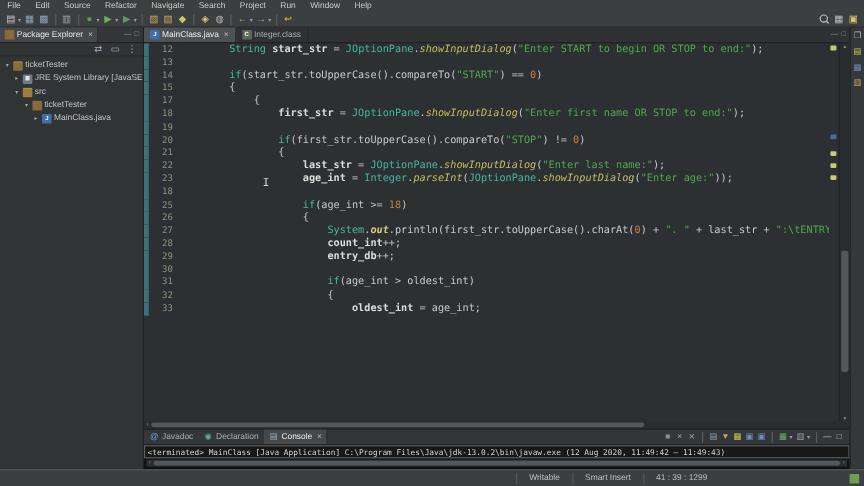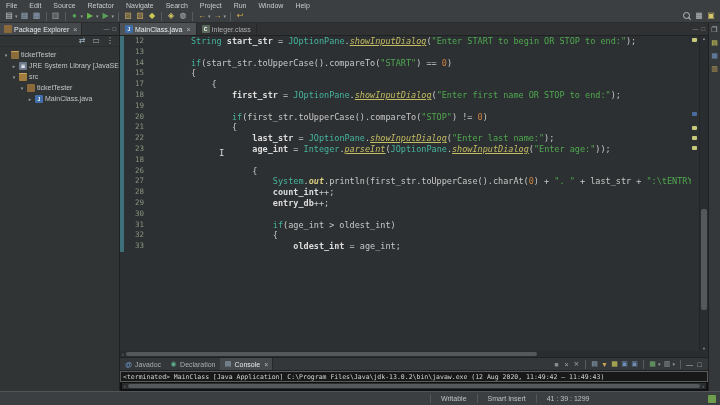--- a/index.html
+++ b/index.html
@@ -64,21 +64,21 @@
           color:#a9aeb1; border-right:1px solid #26282a; }
   .etab.active { background:#4e5254; color:#eceeee; }
   .code-wrap { flex:1 1 auto; display:flex; min-height:0; }
   .code { flex:1 1 auto; overflow:hidden; font-family:"DejaVu Sans Mono", monospace;
           font-size:8.5px; line-height:10.8px; }
   .cl { height:10.8px; display:flex; white-space:pre; }
   .ln { width:30px; flex:0 0 auto; text-align:right; padding-right:6px; color:#87947f;
         font-size:7.5px; border-left:4px solid #3d7078; background:#2d3032; }
   .ct { flex:1; }
   .sg-d { color:#c8c8c8; } .sg-k { color:#45b5a0; } .sg-s { color:#4fa84f; }
-  .sg-m { color:#c5bd62; font-style:italic;text-decoration:underline; } .sg-f { color:#d5cc80; font-style:italic; font-weight:bold; }
+  .sg-m { color:#c5bd62; font-style:italic; } .sg-f { color:#d5cc80; font-style:italic; font-weight:bold; }
   .sg-n { color:#c8803f; } .sg-b { color:#dcdcdc; font-weight:bold; }
 
   .vscroll { width:9px; flex:0 0 auto; background:#2a2d2f; border-left:1px solid #222425;
              position:relative; font-size:4px; color:#8a9092; text-align:center; }
   .vthumb { position:absolute; left:1px; right:1px; top:55%; height:32%; background:#54585a; border-radius:2px; }
   .varr-up { position:absolute; top:0; left:0; right:0; }
   .varr-dn { position:absolute; bottom:0; left:0; right:0; }
   .ruler { width:8px; flex:0 0 auto; background:#2d3032; position:relative; }
   .mk { position:absolute; left:1px; width:5px; height:4px; border-radius:1px; }
 
@@ -250,20 +250,21 @@
               <div class="cl"><span class="ln">14</span><span class="ct"><span class="sg-d">        </span><span class="sg-k">if</span><span class="sg-d">(start_str.toUpperCase().compareTo(</span><span class="sg-s">"START"</span><span class="sg-d">) == </span><span class="sg-n">0</span><span class="sg-d">)</span></span></div>
               <div class="cl"><span class="ln">15</span><span class="ct"><span class="sg-d">        {</span></span></div>
               <div class="cl"><span class="ln">17</span><span class="ct"><span class="sg-d">            {</span></span></div>
               <div class="cl"><span class="ln">18</span><span class="ct"><span class="sg-d">                </span><span class="sg-b">first_str</span><span class="sg-d"> = </span><span class="sg-k">JOptionPane</span><span class="sg-d">.</span><span class="sg-m">showInputDialog</span><span class="sg-d">(</span><span class="sg-s">"Enter first name OR STOP to end:"</span><span class="sg-d">);</span></span></div>
               <div class="cl"><span class="ln">19</span><span class="ct"></span></div>
               <div class="cl"><span class="ln">20</span><span class="ct"><span class="sg-d">                </span><span class="sg-k">if</span><span class="sg-d">(first_str.toUpperCase().compareTo(</span><span class="sg-s">"STOP"</span><span class="sg-d">) != </span><span class="sg-n">0</span><span class="sg-d">)</span></span></div>
               <div class="cl"><span class="ln">21</span><span class="ct"><span class="sg-d">                {</span></span></div>
               <div class="cl"><span class="ln">22</span><span class="ct"><span class="sg-d">                    </span><span class="sg-b">last_str</span><span class="sg-d"> = </span><span class="sg-k">JOptionPane</span><span class="sg-d">.</span><span class="sg-m">showInputDialog</span><span class="sg-d">(</span><span class="sg-s">"Enter last name:"</span><span class="sg-d">);</span></span></div>
               <div class="cl"><span class="ln">23</span><span class="ct"><span class="sg-d">                    </span><span class="sg-b">age_int</span><span class="sg-d"> = </span><span class="sg-k">Integer</span><span class="sg-d">.</span><span class="sg-m">parseInt</span><span class="sg-d">(</span><span class="sg-k">JOptionPane</span><span class="sg-d">.</span><span class="sg-m">showInputDialog</span><span class="sg-d">(</span><span class="sg-s">"Enter age:"</span><span class="sg-d">));</span></span></div>
               <div class="cl"><span class="ln">18</span><span class="ct"></span></div>
+              <div class="cl"><span class="ln">25</span><span class="ct"><span class="sg-d">                    </span><span class="sg-k">if</span><span class="sg-d">(age_int &gt;= </span><span class="sg-n">18</span><span class="sg-d">)</span></span></div>
               <div class="cl"><span class="ln">26</span><span class="ct"><span class="sg-d">                    {</span></span></div>
               <div class="cl"><span class="ln">27</span><span class="ct"><span class="sg-d">                        </span><span class="sg-k">System</span><span class="sg-d">.</span><span class="sg-f">out</span><span class="sg-d">.println(first_str.toUpperCase().charAt(</span><span class="sg-n">0</span><span class="sg-d">) + </span><span class="sg-s">". "</span><span class="sg-d"> + last_str + </span><span class="sg-s">":\tENTRY"</span></span></div>
               <div class="cl"><span class="ln">28</span><span class="ct"><span class="sg-d">                        </span><span class="sg-b">count_int</span><span class="sg-d">++;</span></span></div>
               <div class="cl"><span class="ln">29</span><span class="ct"><span class="sg-d">                        </span><span class="sg-b">entry_db</span><span class="sg-d">++;</span></span></div>
               <div class="cl"><span class="ln">30</span><span class="ct"></span></div>
               <div class="cl"><span class="ln">31</span><span class="ct"><span class="sg-d">                        </span><span class="sg-k">if</span><span class="sg-d">(age_int &gt; oldest_int)</span></span></div>
               <div class="cl"><span class="ln">32</span><span class="ct"><span class="sg-d">                        {</span></span></div>
               <div class="cl"><span class="ln">33</span><span class="ct"><span class="sg-d">                            </span><span class="sg-b">oldest_int</span><span class="sg-d"> = age_int;</span></span></div>
             </div>
           <div class="ruler" id="overview-ruler">

